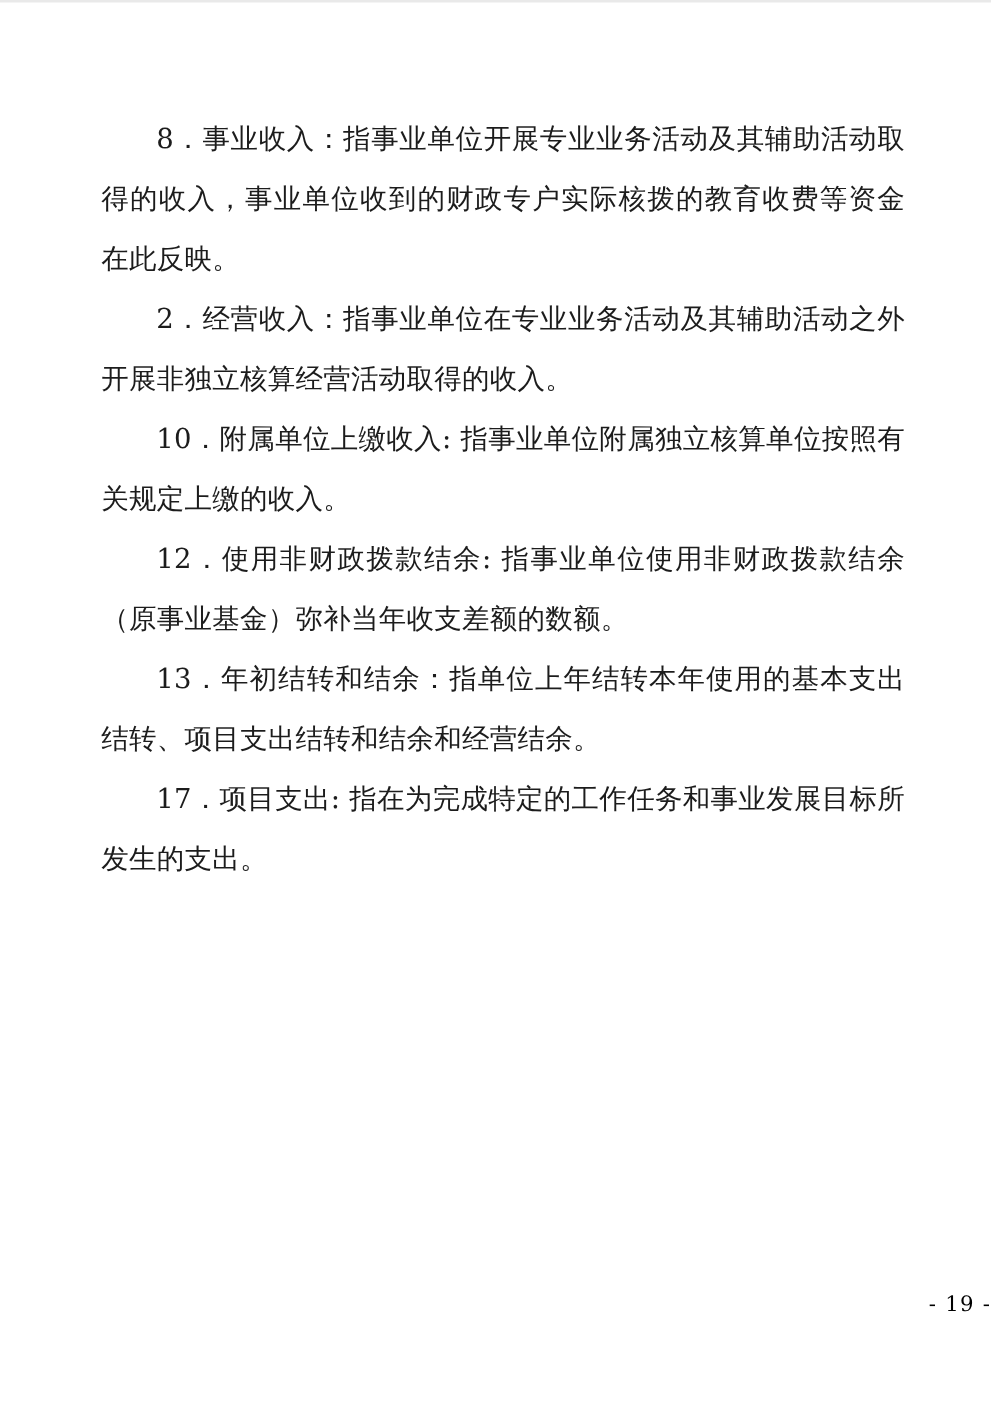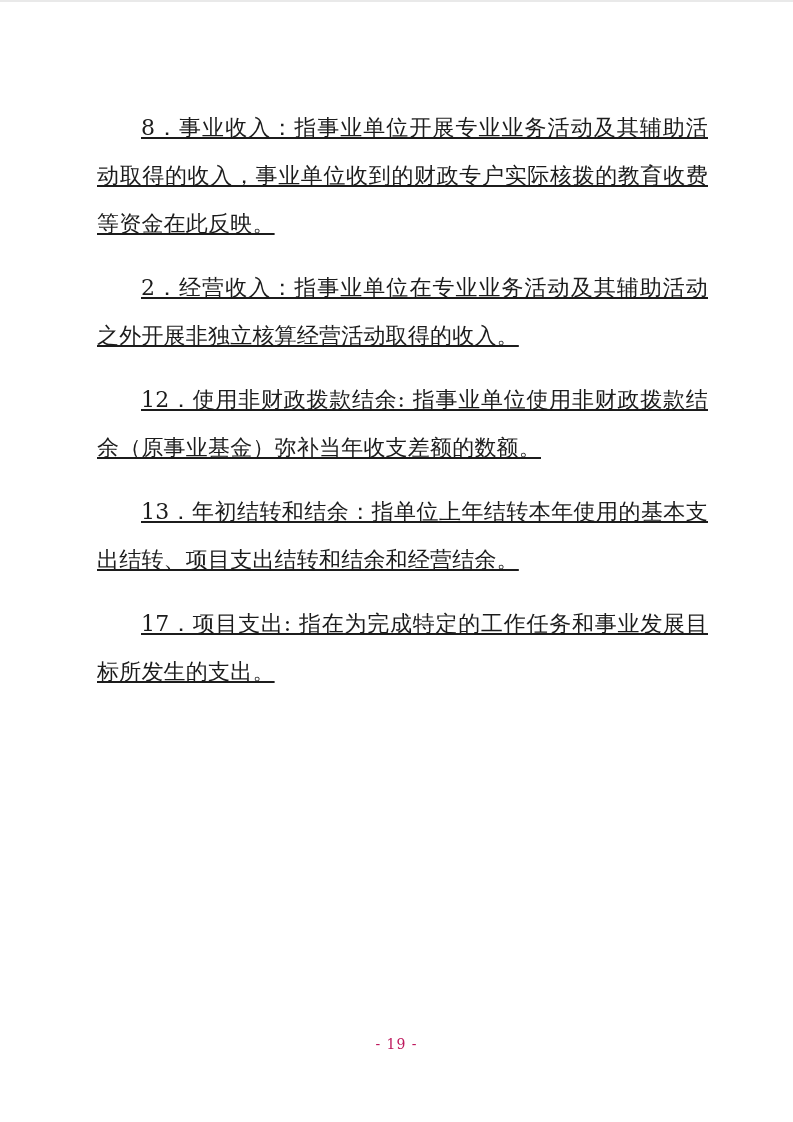--- a/index.html
+++ b/index.html
@@ -33,47 +33,47 @@
     position: absolute;
     left: 81px;
     top: 88px;
     width: 643px;
     font-size: 22px;
     line-height: 48px;
     text-align: justify;
     letter-spacing: 0.2px;
   }
   .content p {
-    margin: 16px;
+    margin: 0;
     padding: 0;
     text-indent: 2em;
     word-break: break-all;
-    text-decoration: underline;
   }
   .footer {
     position: absolute;
     top: 1034px;
     left: 0;
     width: 100%;
-    text-align: center;
-    font-size: 14px;
+    text-align: right;
+    font-size: 17px;
     line-height: 20px;
-    color: #be185d;
+    color: #000000;
     letter-spacing: 1px;
   }
 </style>
 </head>
 <body>
 
 <div class="page">
   <div class="scan-edge"></div>
 
   <div class="content">
     <p>8．事业收入：指事业单位开展专业业务活动及其辅助活动取得的收入，事业单位收到的财政专户实际核拨的教育收费等资金在此反映。</p>
     <p>2．经营收入：指事业单位在专业业务活动及其辅助活动之外开展非独立核算经营活动取得的收入。</p>
+    <p>10．附属单位上缴收入: 指事业单位附属独立核算单位按照有关规定上缴的收入。</p>
     <p>12．使用非财政拨款结余: 指事业单位使用非财政拨款结余（原事业基金）弥补当年收支差额的数额。</p>
     <p>13．年初结转和结余：指单位上年结转本年使用的基本支出结转、项目支出结转和结余和经营结余。</p>
     <p>17．项目支出: 指在为完成特定的工作任务和事业发展目标所发生的支出。</p>
 
   </div>
 
   <div class="footer">- 19 -</div>
 </div>
 
 </body></html>

